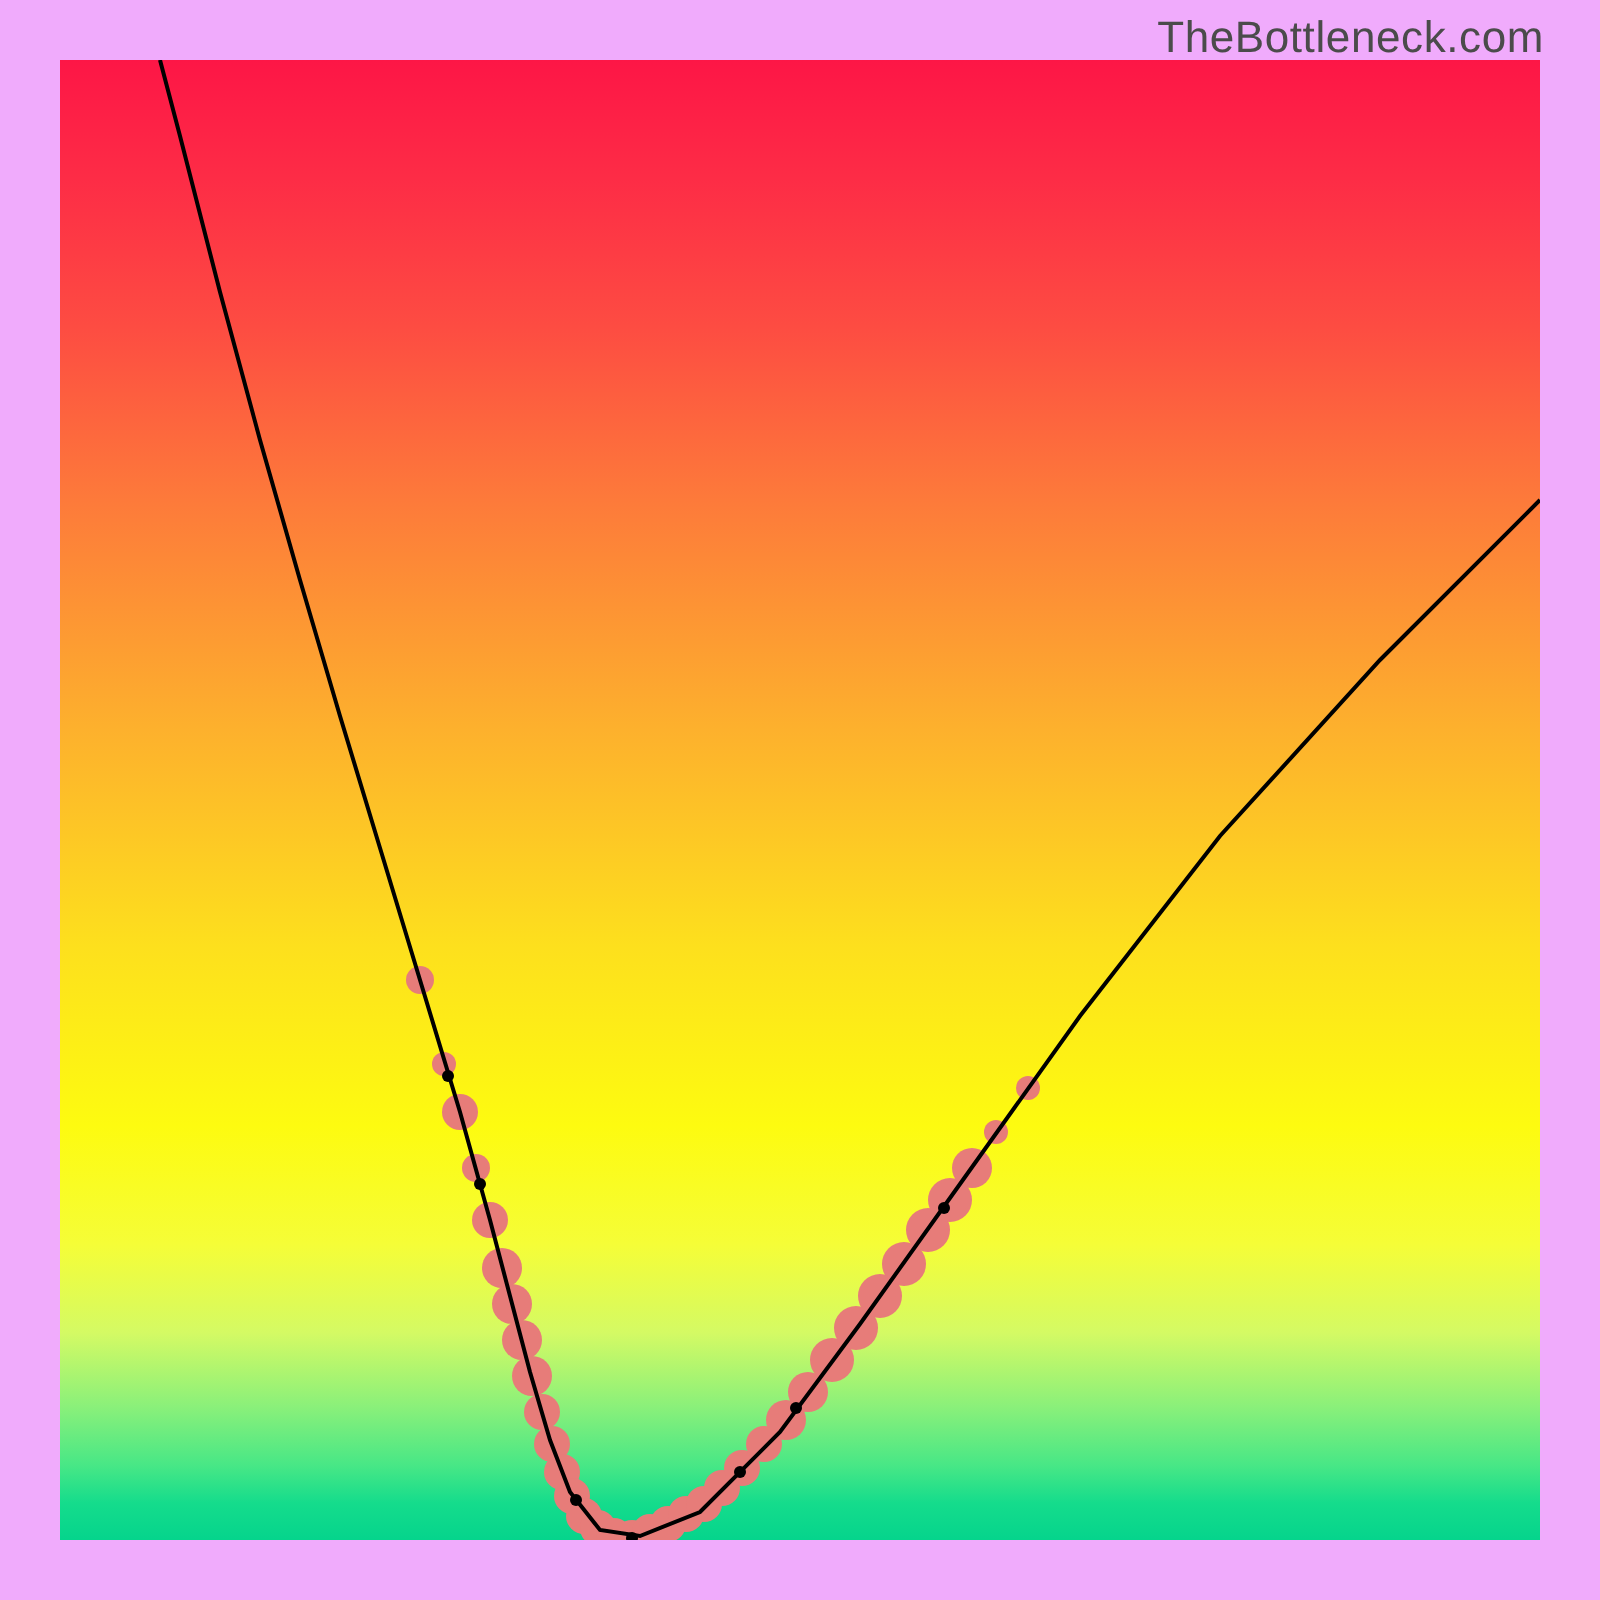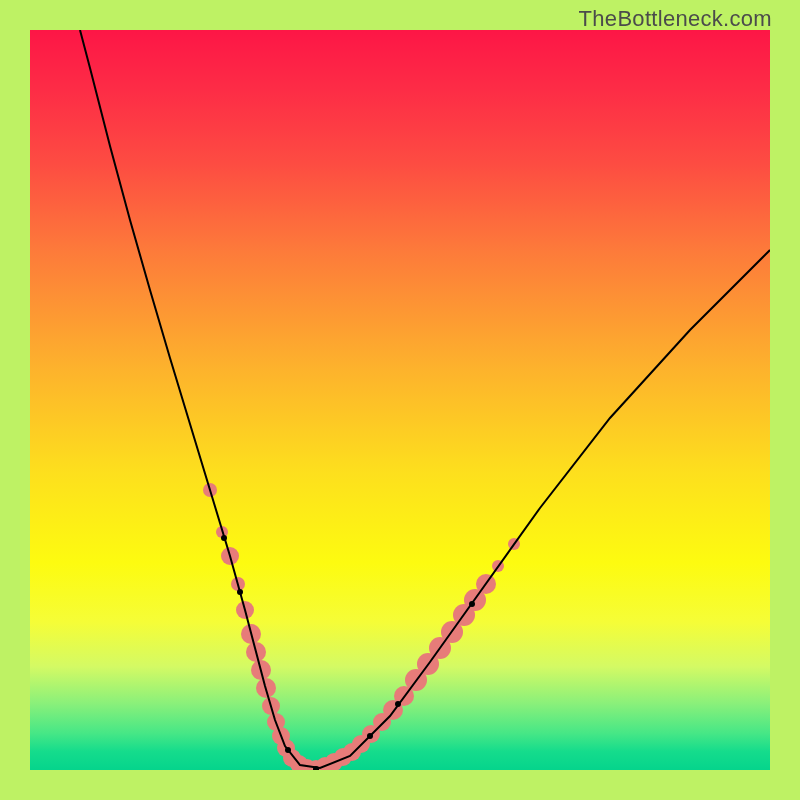--- a/index.html
+++ b/index.html
@@ -8,21 +8,21 @@
     width: 800px;
     height: 800px;
     background: #000;
     font-family: Arial, Helvetica, sans-serif;
     overflow: hidden;
   }
   .frame {
     position: relative;
     width: 800px;
     height: 800px;
-    background: #bef264;
+    background: #f0abfc;
   }
   .plot-area {
     position: absolute;
     top: 30px;
     left: 30px;
     width: 740px;
     height: 740px;
     background: linear-gradient(
       to bottom,
       #fd1646 0%,

